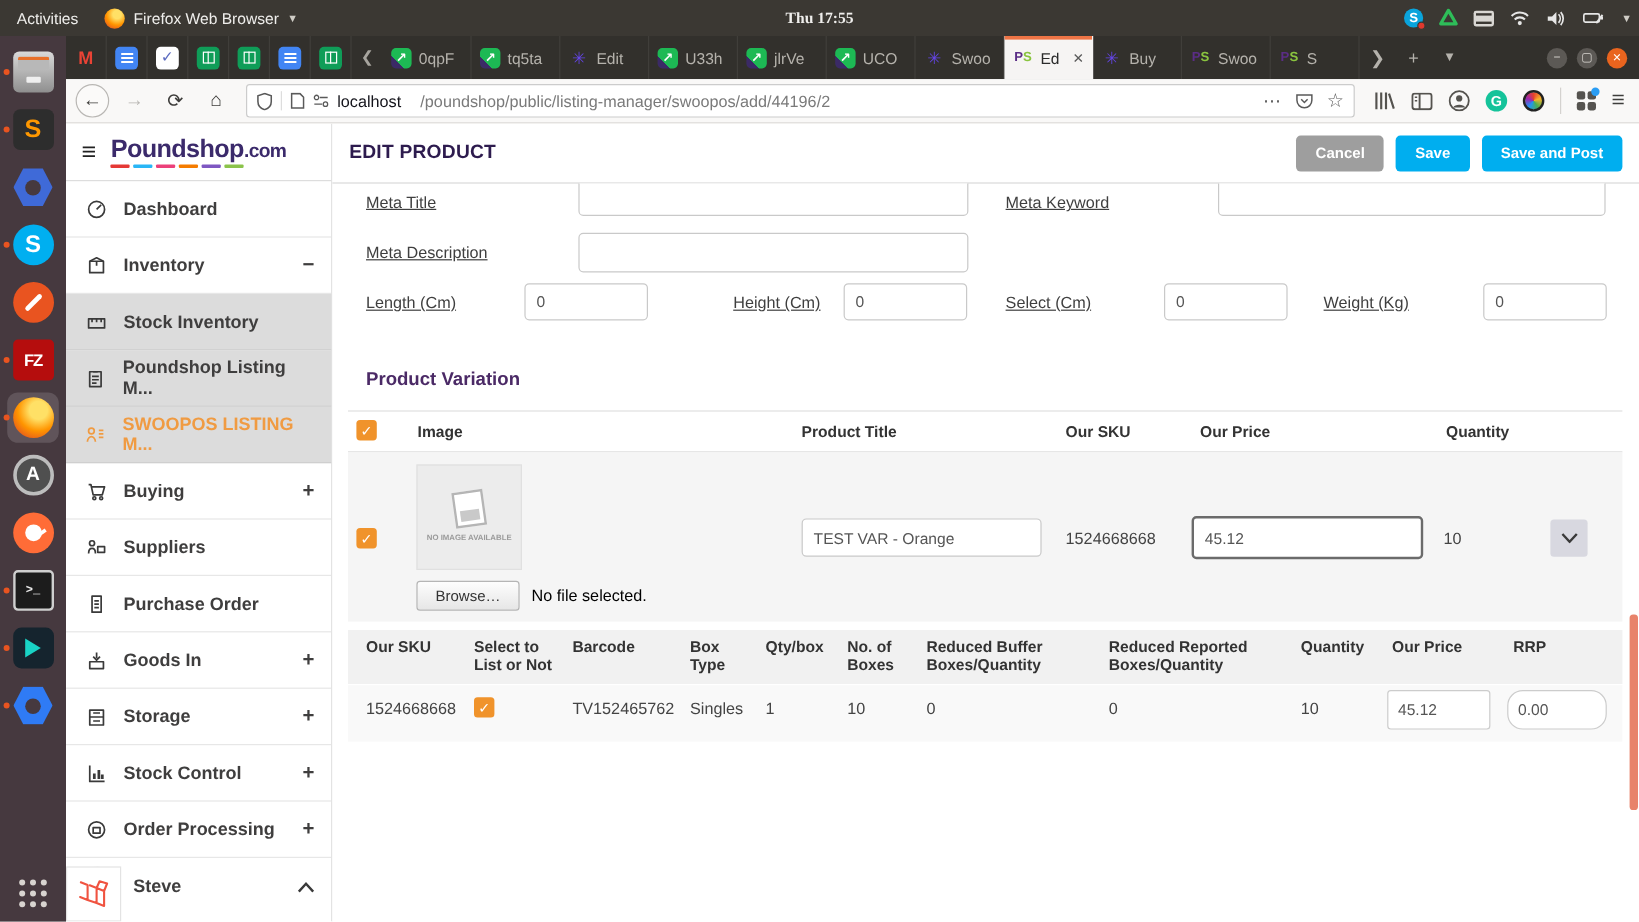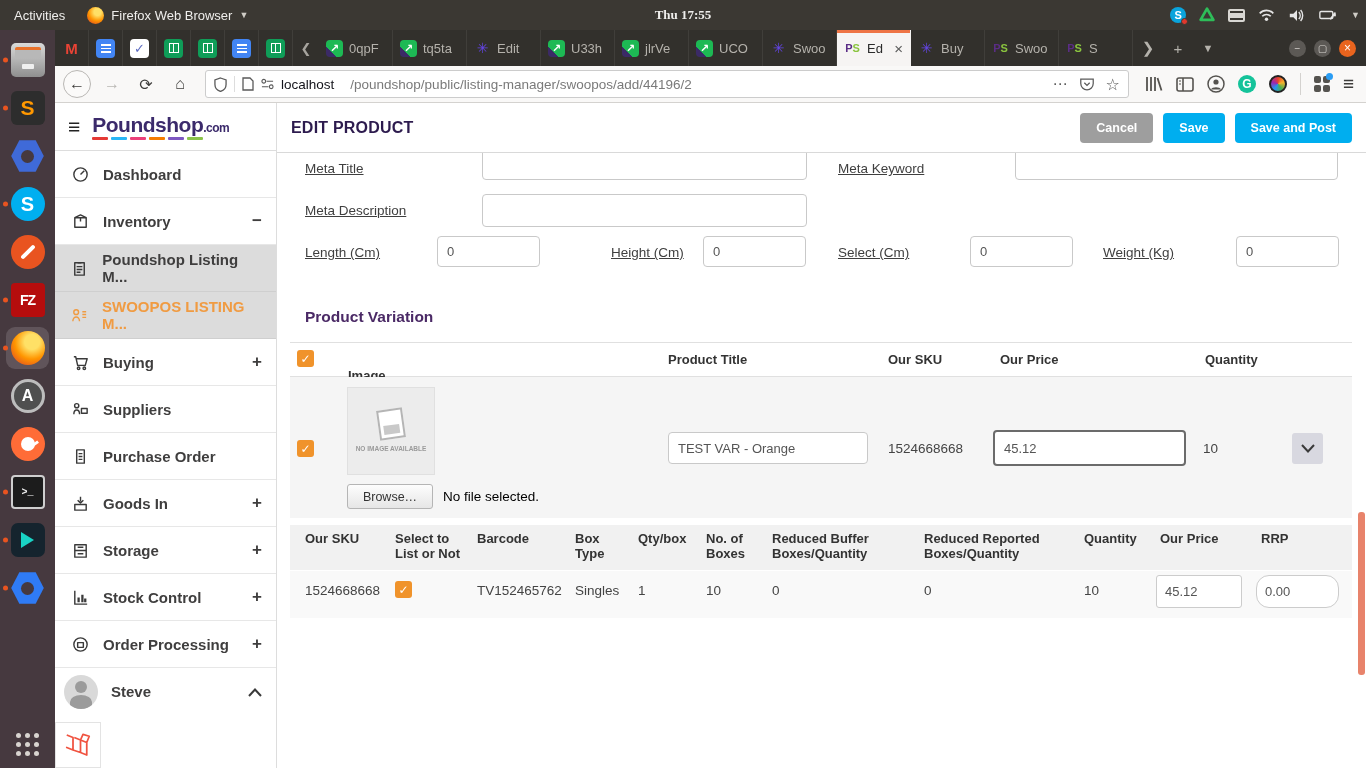--- a/index.html
+++ b/index.html
@@ -112,21 +112,21 @@
   .vsep { width:1px; height:22px; background:#d4d2cf; }
 
   
   #viewport { position:absolute; left:0; top:73px; right:0; bottom:0; background:#fff; overflow:hidden; }
 
   
   #sidebar { position:absolute; left:0; top:0; width:222px; bottom:0; background:#fff; border-right:1px solid #ddd; }
   #logo-row { height:48px; display:flex; align-items:center; gap:12px; padding:0 0 0 13px; border-bottom:1px solid #ddd; }
   #burger { font-size:21px; color:#222; }
   .logo-txt { color:#3b2a6b; font-weight:800; font-size:21px; letter-spacing:-.5px; line-height:1; }
-  .logo-tld { font-size:12px; font-weight:800; }
+  .logo-tld { font-size:16px; font-weight:800; }
   .logo-dashes { display:flex; gap:3px; margin-top:2px; }
   .logo-dashes i { width:16px; height:3px; border-radius:1px; }
   .side-item { height:47px; display:flex; align-items:center; gap:13px; padding:0 14px 0 15px;
                border-bottom:1px solid #e7e7e7; font-size:15px; font-weight:600; color:#3f3e3e; cursor:pointer; }
   .side-item.submenu { background:#dcdcdc; border-bottom:1px solid #cfcfcf; }
   .side-item.active-orange { color:#f09b42; }
   .side-item .s-ic { width:20px; display:flex; justify-content:center; color:#3a3a3a; }
   .side-item.active-orange .s-ic { color:#f09b42; }
   .side-item .sfx { margin-left:auto; font-size:17px; font-weight:700; color:#3f3e3e; }
   .avatar { width:34px; height:34px; border-radius:50%; background:#d9d9d9; position:relative; overflow:hidden; margin-left:-6px; }
@@ -475,20 +475,29 @@
                 <rect x="4" y="6" width="12" height="10"></rect>
                 <path d="M4 6 L10 3 L16 6 M10 6 V10"></path>
               </svg>
             </span>
             <span>Inventory</span>
             <span class="sfx">−</span>
           </div>
           <div class="side-item submenu">
             <span class="s-ic">
               <svg viewBox="0 0 20 20" width="19" height="19" fill="none" stroke="currentColor" stroke-width="1.5" stroke-linejoin="round">
+                <rect x="3" y="7" width="14" height="8"></rect>
+                <path d="M6 7v3 M10 7v3 M14 7v3"></path>
+              </svg>
+            </span>
+            <span>Stock Inventory</span>
+          </div>
+          <div class="side-item submenu">
+            <span class="s-ic">
+              <svg viewBox="0 0 20 20" width="19" height="19" fill="none" stroke="currentColor" stroke-width="1.5" stroke-linejoin="round">
                 <rect x="5" y="4" width="10" height="13"></rect>
                 <path d="M8 4h4 M7 8h6 M7 11h6 M7 14h4"></path>
               </svg>
             </span>
             <span>Poundshop Listing M...</span>
           </div>
           <div class="side-item submenu active-orange">
             <span class="s-ic">
               <svg viewBox="0 0 20 20" width="19" height="19" fill="none" stroke="currentColor" stroke-width="1.5" stroke-linejoin="round">
                 <circle cx="6.5" cy="6.5" r="2.5"></circle>
@@ -608,21 +617,21 @@
         <span class="flabel" style="left:561px;top:92px;">Select (Cm)</span>
         <input class="inp num" style="left: 693px; top: 83px;" value="0">
         <span class="flabel" style="left:826px;top:92px;">Weight (Kg)</span>
         <input class="inp num" style="left: 959px; top: 83px;" value="0">
 
         <span class="sec-title" style="left:28px;top:155px;">Product Variation</span>
 
         <div class="vhead" style="top:189px;"></div>
         <div class="chk" style="left:20px;top:197px;">✓</div>
         <div id="vcols">
-            <span class="vcol" style="left: 71px; margin-top: 16px;">Image</span>
+            <span class="vcol" style="left: 71px;">Image</span>
             <span class="vcol" style="left: 391px;">Product Title</span>
             <span class="vcol" style="left: 611px;">Our SKU</span>
             <span class="vcol" style="left: 723px;">Our Price</span>
             <span class="vcol" style="left: 928px;">Quantity</span>
           </div>
 
         <div class="vrow-bg"></div>
         <div class="chk" style="left:20px;top:287px;">✓</div>
         <div class="noimg">
           <span class="ph"></span>

